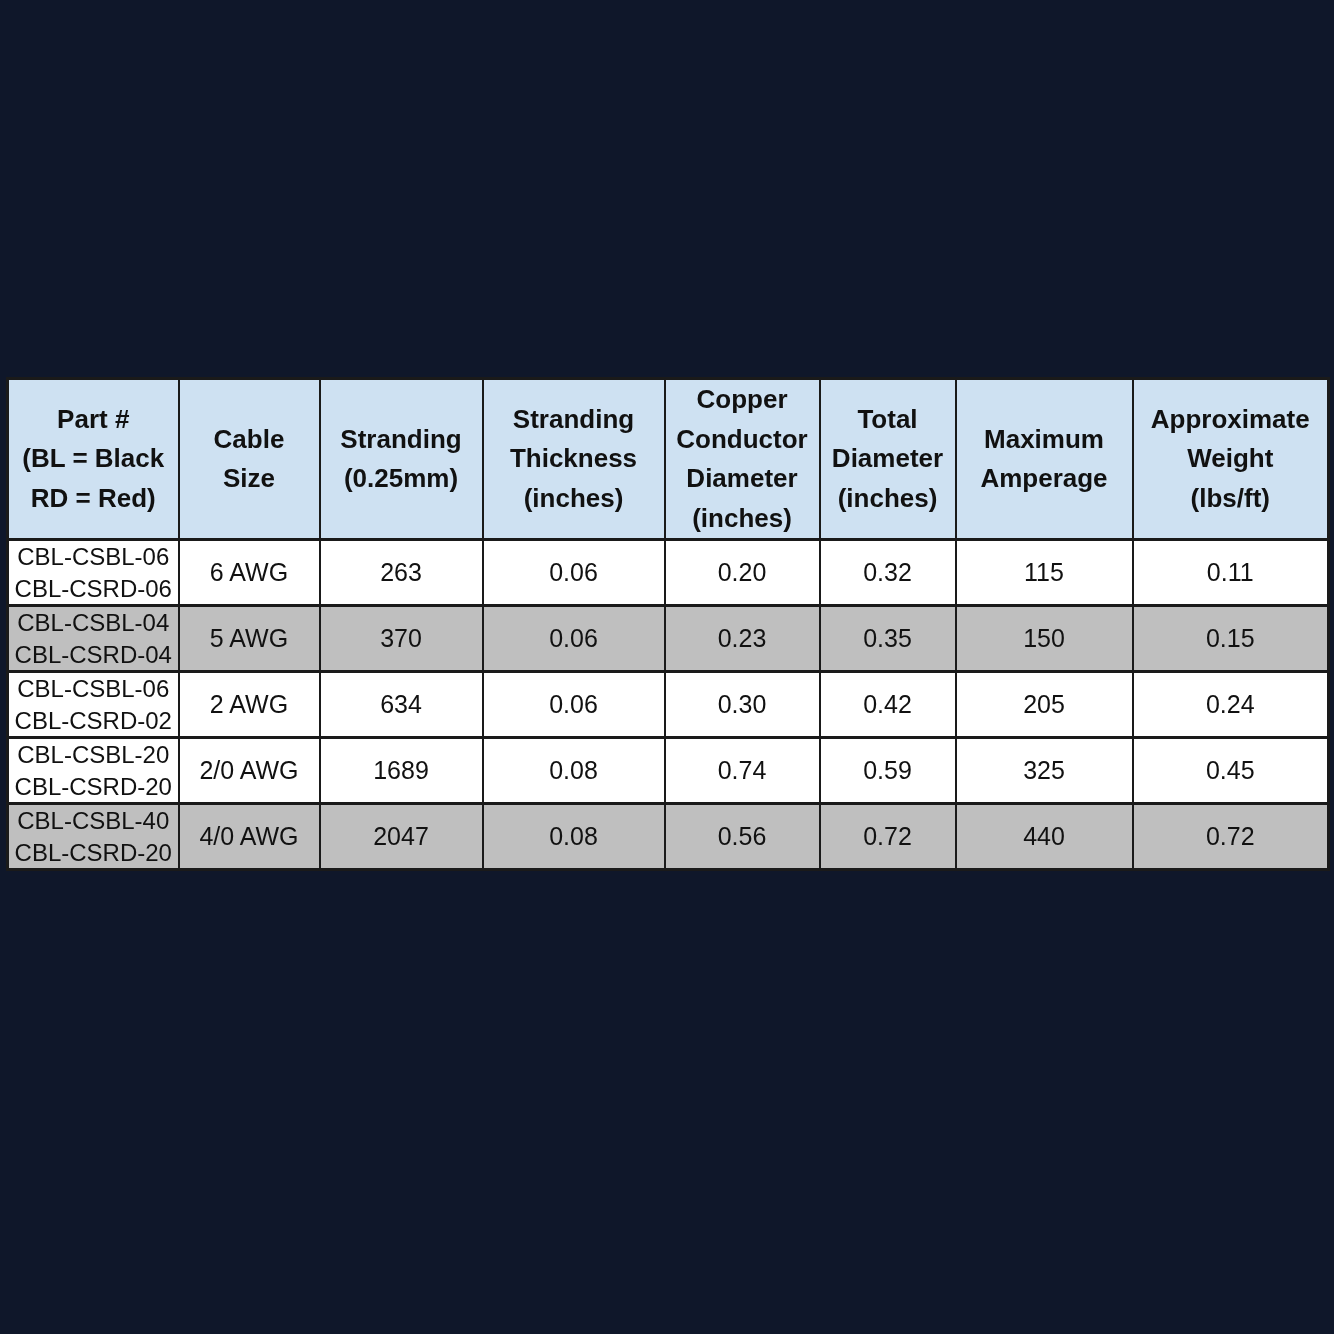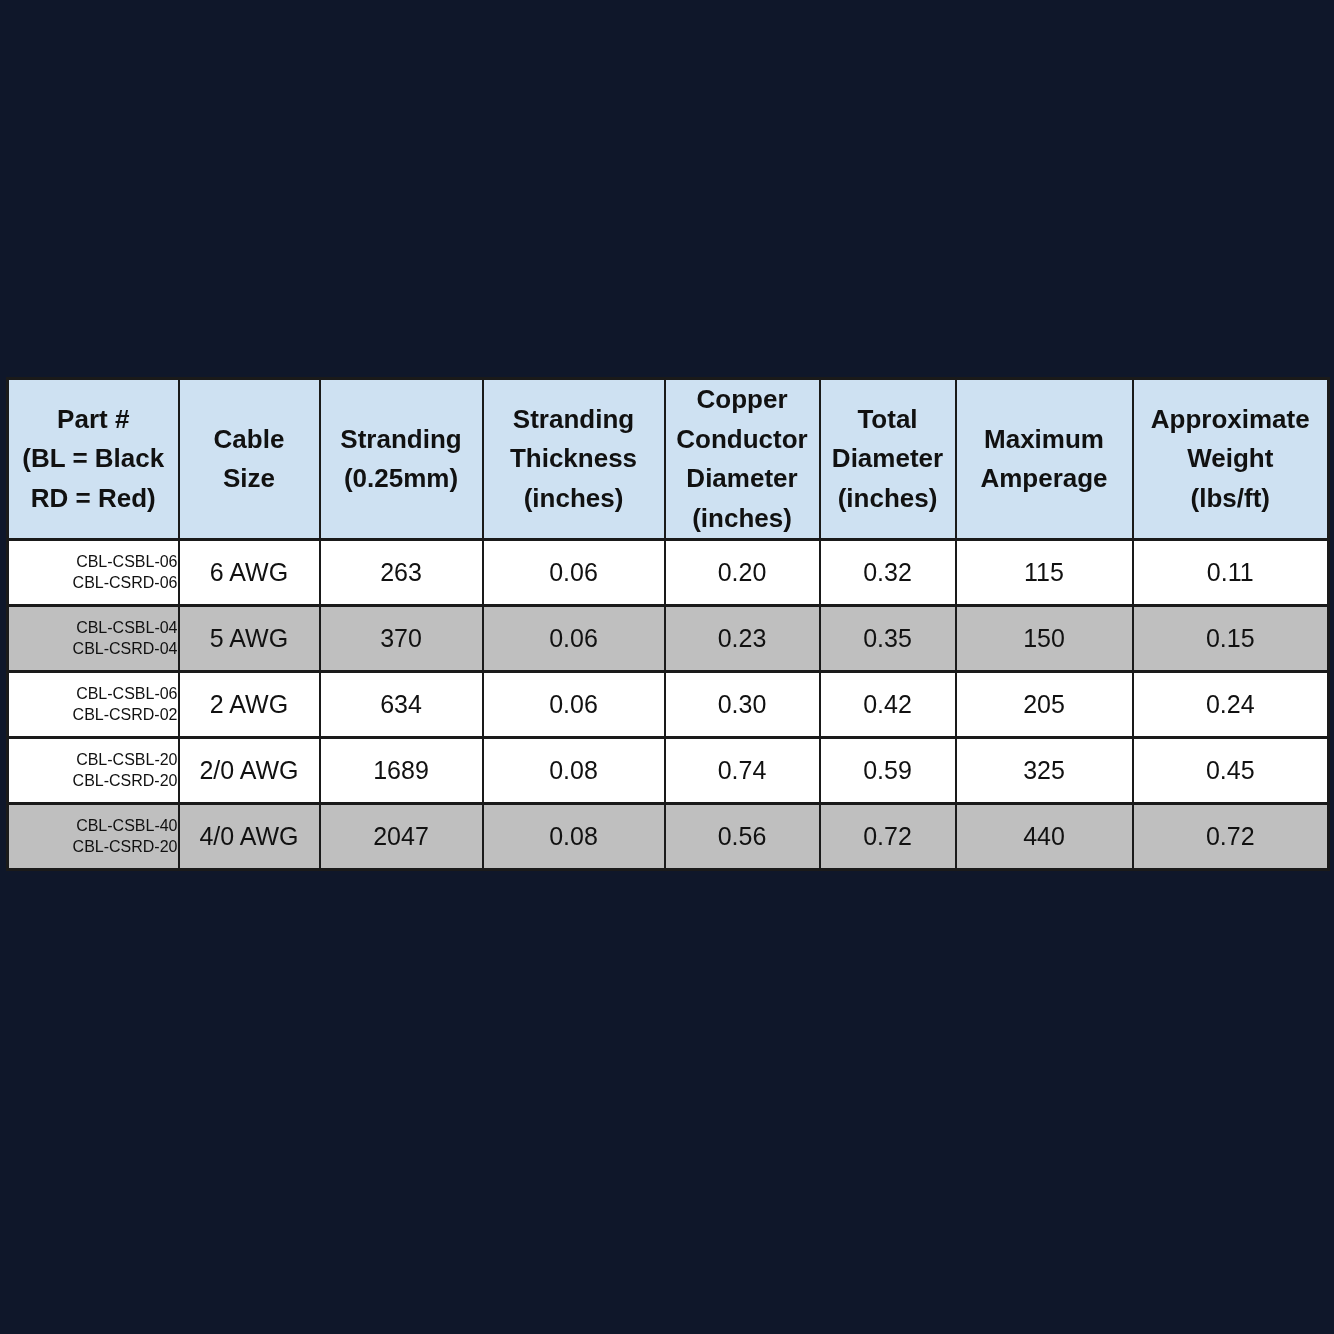--- a/index.html
+++ b/index.html
@@ -46,22 +46,21 @@
   .spec-table td {
     background: var(--row-bg, #ffffff);
     font-size: 25px;
     height: 63px;
   }
   .spec-table tr.alt td {
     background: var(--row-alt-bg, #bfbfbf);
   }
   .part-cell div {
     line-height: 1.3;
-    font-size: 16px;
-    text-align: right;
+    font-size: 24px;
   }
   
   col.c1 { width: 171px; }
   col.c2 { width: 141px; }
   col.c3 { width: 163px; }
   col.c4 { width: 182px; }
   col.c5 { width: 155px; }
   col.c6 { width: 136px; }
   col.c7 { width: 177px; }
   col.c8 { width: 196px; }

